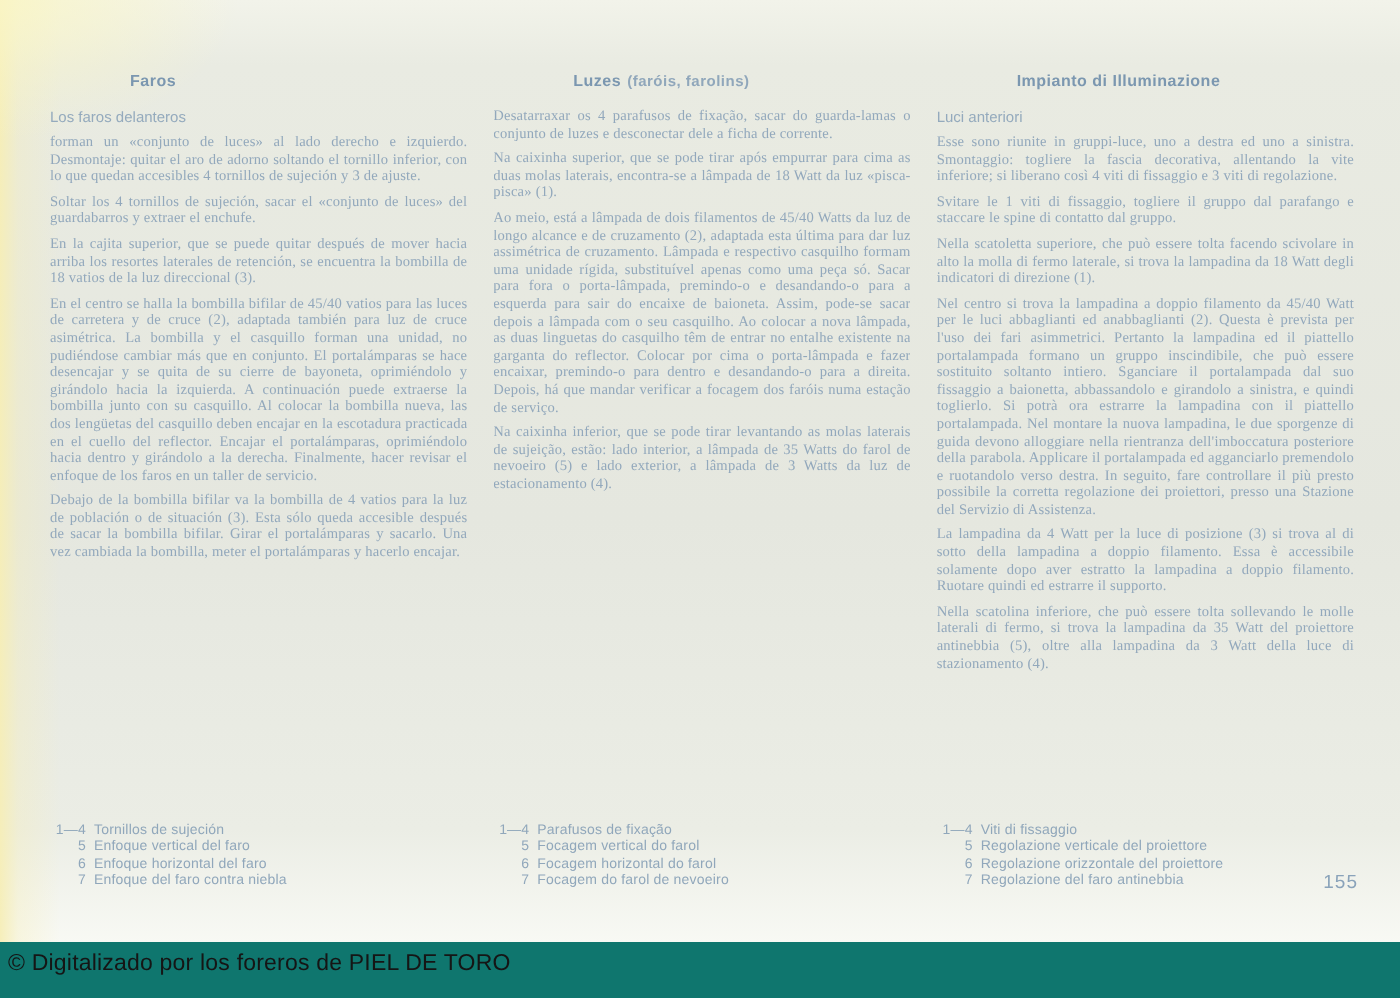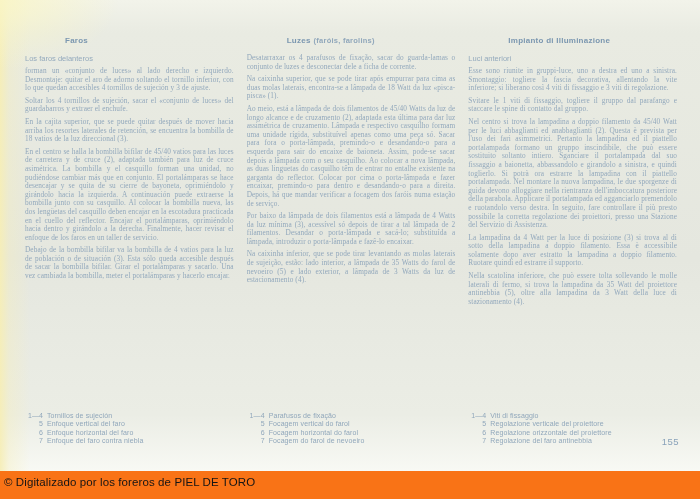--- a/index.html
+++ b/index.html
@@ -35,21 +35,21 @@
   .footnotes{margin-top:auto;padding-bottom:2px;}
   .fn{display:flex;font-size:7px;line-height:8.6px;color:#90a7bb;letter-spacing:.1px;}
   .fn-num{flex:0 0 18px;text-align:right;margin-right:4px;white-space:nowrap;}
   .fn-text{flex:1;}
   .page-num{
     position:absolute;right:21px;top:436px;font-size:9.5px;color:#8aa3ba;
     letter-spacing:.5px;filter:blur(0.2px);
   }
   
   .footer-bar{
-    position:absolute;left:0;right:0;bottom:0;height:28px;background:#f97316;
+    position:absolute;left:0;right:0;bottom:0;height:28px;background:#0f766e;
   }
   .watermark{
     position:absolute;left:4px;top:5px;font-size:11.5px;color:#151515;
     letter-spacing:.1px;
   }
 </style>
 </head>
 <body>
 
 <div class="stage">
@@ -82,21 +82,20 @@
               <span class="fn-text">Enfoque del faro contra niebla</span>
             </div>
         </div>
       </div>
 
       <div class="col">
         <h3 class="col-title"><span class="tt">Luzes</span><span class="tt-note">(faróis, farolins)</span></h3>
         <p class="para">Desatarraxar os 4 parafusos de fixação, sacar do guarda-lamas o conjunto de luzes e desconectar dele a ficha de corrente.</p>
         <p class="para">Na caixinha superior, que se pode tirar após empurrar para cima as duas molas laterais, encontra-se a lâmpada de 18 Watt da luz «pisca-pisca» (1).</p>
         <p class="para">Ao meio, está a lâmpada de dois filamentos de 45/40 Watts da luz de longo alcance e de cruzamento (2), adaptada esta última para dar luz assimétrica de cruzamento. Lâmpada e respectivo casquilho formam uma unidade rígida, substituível apenas como uma peça só. Sacar para fora o porta-lâmpada, premindo-o e desandando-o para a esquerda para sair do encaixe de baioneta. Assim, pode-se sacar depois a lâmpada com o seu casquilho. Ao colocar a nova lâmpada, as duas linguetas do casquilho têm de entrar no entalhe existente na garganta do reflector. Colocar por cima o porta-lâmpada e fazer encaixar, premindo-o para dentro e desandando-o para a direita. Depois, há que mandar verificar a focagem dos faróis numa estação de serviço.</p>
-        <p class="para">Por baixo da lâmpada de dois filamentos está a lâmpada de 4 Watts da luz mínima (3), acessível só depois de tirar a tal lâmpada de 2 filamentos. Desandar o porta-lâmpada e sacá-lo; substituída a lâmpada, introduzir o porta-lâmpada e fazê-lo encaixar.</p>
         <p class="para">Na caixinha inferior, que se pode tirar levantando as molas laterais de sujeição, estão: lado interior, a lâmpada de 35 Watts do farol de nevoeiro (5) e lado exterior, a lâmpada de 3 Watts da luz de estacionamento (4).</p>
         <div class="footnotes">
           <div class="fn">
               <span class="fn-num">1—4</span>
               <span class="fn-text">Parafusos de fixação</span>
             </div>
           <div class="fn">
               <span class="fn-num">5</span>
               <span class="fn-text">Focagem vertical do farol</span>
             </div>
@@ -109,20 +108,21 @@
               <span class="fn-text">Focagem do farol de nevoeiro</span>
             </div>
         </div>
       </div>
 
       <div class="col">
         <h3 class="col-title"><span class="tt">Impianto di Illuminazione</span><span class="tt-note"></span></h3>
         <div class="subtitle">Luci anteriori</div>
         <p class="para">Esse sono riunite in gruppi-luce, uno a destra ed uno a sinistra. Smontaggio: togliere la fascia decorativa, allentando la vite inferiore; si liberano così 4 viti di fissaggio e 3 viti di regolazione.</p>
         <p class="para">Svitare le 1 viti di fissaggio, togliere il gruppo dal parafango e staccare le spine di contatto dal gruppo.</p>
+        <p class="para">Nella scatoletta superiore, che può essere tolta facendo scivolare in alto la molla di fermo laterale, si trova la lampadina da 18 Watt degli indicatori di direzione (1).</p>
         <p class="para">Nel centro si trova la lampadina a doppio filamento da 45/40 Watt per le luci abbaglianti ed anabbaglianti (2). Questa è prevista per l'uso dei fari asimmetrici. Pertanto la lampadina ed il piattello portalampada formano un gruppo inscindibile, che può essere sostituito soltanto intiero. Sganciare il portalampada dal suo fissaggio a baionetta, abbassandolo e girandolo a sinistra, e quindi toglierlo. Si potrà ora estrarre la lampadina con il piattello portalampada. Nel montare la nuova lampadina, le due sporgenze di guida devono alloggiare nella rientranza dell'imboccatura posteriore della parabola. Applicare il portalampada ed agganciarlo premendolo e ruotandolo verso destra. In seguito, fare controllare il più presto possibile la corretta regolazione dei proiettori, presso una Stazione del Servizio di Assistenza.</p>
         <p class="para">La lampadina da 4 Watt per la luce di posizione (3) si trova al di sotto della lampadina a doppio filamento. Essa è accessibile solamente dopo aver estratto la lampadina a doppio filamento. Ruotare quindi ed estrarre il supporto.</p>
         <p class="para">Nella scatolina inferiore, che può essere tolta sollevando le molle laterali di fermo, si trova la lampadina da 35 Watt del proiettore antinebbia (5), oltre alla lampadina da 3 Watt della luce di stazionamento (4).</p>
         <div class="footnotes">
           <div class="fn">
               <span class="fn-num">1—4</span>
               <span class="fn-text">Viti di fissaggio</span>
             </div>
           <div class="fn">
               <span class="fn-num">5</span>

